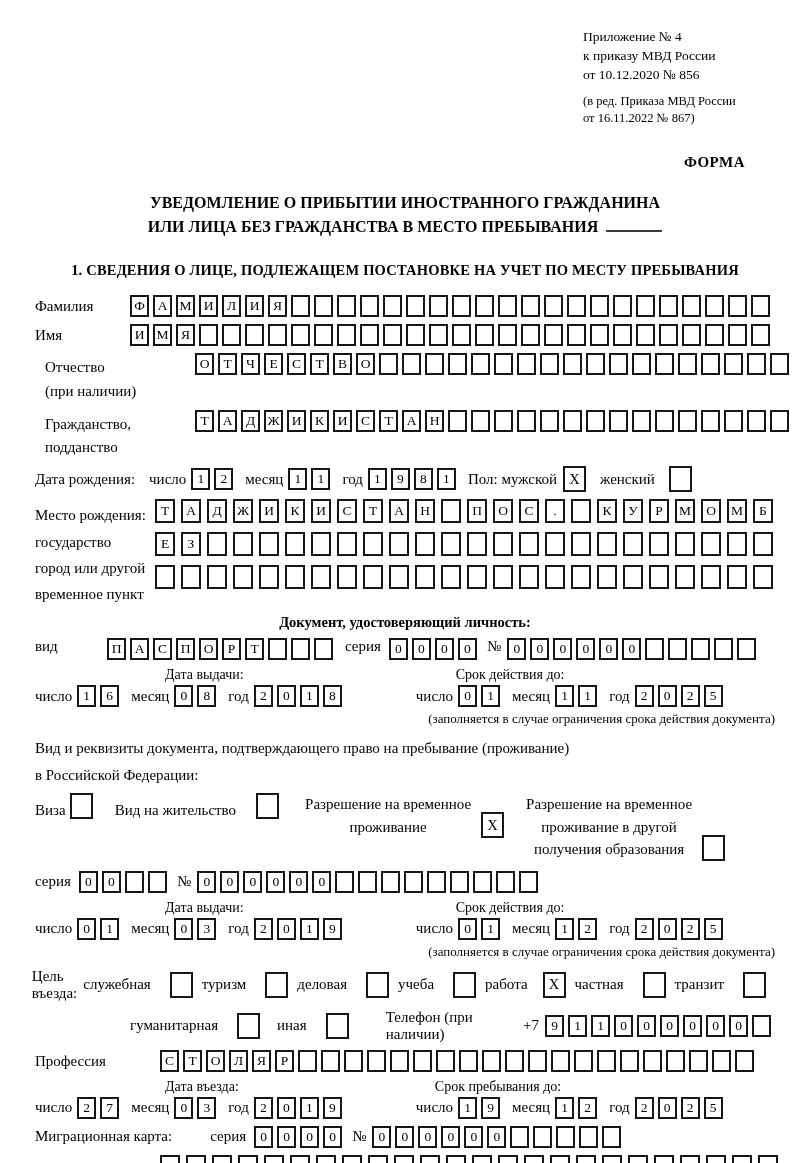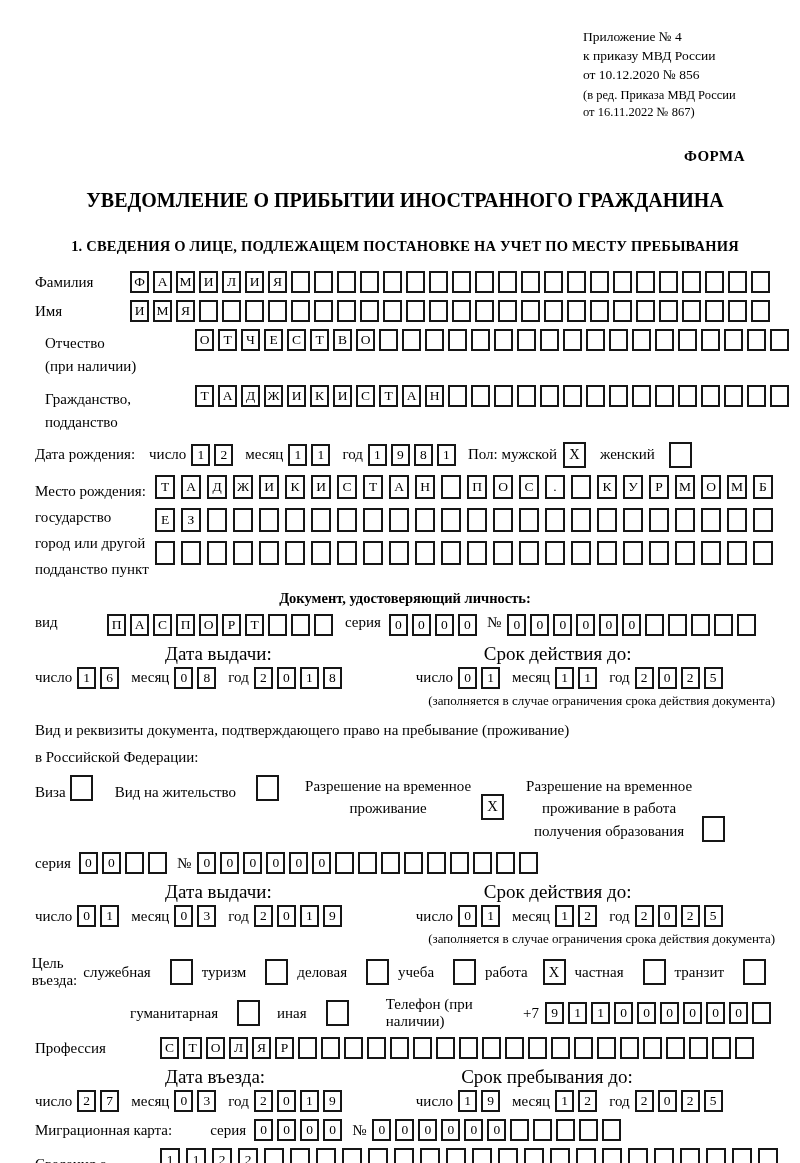--- a/index.html
+++ b/index.html
@@ -1,24 +1,24 @@
 <!DOCTYPE html>
 <html><head>
 <meta charset="utf-8">
 <style>
   html,body{margin:0;padding:0;background:#fff;}
   body{width:800px;min-height:1163px;color:#000;font-family:"Liberation Serif","DejaVu Serif",serif;}
   .page{padding:28px 25px 10px 35px;box-sizing:border-box;width:800px;}
 
   
   .appendix{margin-left:548px;font-size:13.5px;line-height:1.4;}
-  .appendix-sub{margin-left:548px;font-size:12.5px;line-height:1.4;margin-top:2px;}
+  .appendix-sub{margin-left:548px;font-size:12.5px;line-height:1.4;margin-top:8px;}
   .forma{margin-top:26px;padding-right:30px;text-align:right;font-weight:bold;font-size:15px;letter-spacing:.5px;}
 
-  .title{margin-top:20px;text-align:center;font-weight:bold;font-size:20px;line-height:1.55;}
+  .title{margin-top:20px;text-align:center;font-weight:bold;font-size:16px;line-height:1.55;}
   .blankline{display:inline-block;width:56px;height:13px;border-bottom:2px solid #3a3a3a;margin-left:8px;}
 
   .section-heading{margin-top:22px;text-align:center;font-weight:bold;font-size:14.5px;letter-spacing:.2px;}
 
   .form{margin-top:16px;font-size:15px;}
   .row{display:flex;align-items:flex-start;margin-bottom:7px;}
   .row-label{flex:none;padding-top:3px;}
   .lbl-multi{line-height:1.55;}
   .cells{display:flex;flex-wrap:nowrap;}
   .cell{flex:none;box-sizing:border-box;width:19px;height:22px;border:2px solid #161616;margin-right:4px;
@@ -28,21 +28,21 @@
 
   .checkbox{flex:none;box-sizing:border-box;width:23px;height:26px;border:2px solid #161616;
             display:inline-flex;align-items:center;justify-content:center;font-size:14.5px;vertical-align:middle;background:#fff;}
 
   .w95{width:95px;}  .w120{width:120px;} .w125{width:125px;} .w150{width:150px;margin-left:10px;} .w72{width:72px;}
   .gap6{margin-left:6px;} .gap8{margin-left:8px;} .gap14{margin-left:14px;}
 
   .dategroup{display:flex;align-items:center;}
   .dategroup .dlabel{margin-right:5px;}
   .dategroup .cells{margin-right:8px;}
-  .date-header{font-size:19px;margin-bottom:2px;}
+  .date-header{font-size:14px;margin-bottom:2px;}
   .dh-left{margin-left:130px;} .dh-right{margin-left:212px;}
   .dh3-right{margin-left:196px;}
   .note{font-size:13px;text-align:right;margin:-3px 0 8px 0;}
 
   .doc-heading{text-align:center;font-weight:bold;font-size:14.5px;margin:2px 0 7px 0;}
   .intro{line-height:1.8;}
 
   .permit-row{display:flex;align-items:flex-start;margin:4px 0 10px 0;}
   .permit-item{display:flex;align-items:flex-end;}
   .permit-text{text-align:center;line-height:1.5;}
@@ -64,20 +64,21 @@
   </div>
   <div class="appendix-sub">
     <div>(в ред. Приказа МВД России</div>
     <div>от 16.11.2022 № 867)</div>
   </div>
 
   <div class="forma">ФОРМА</div>
 
   <div class="title">
     <div>УВЕДОМЛЕНИЕ О ПРИБЫТИИ ИНОСТРАННОГО ГРАЖДАНИНА</div>
+    <div><span>ИЛИ ЛИЦА БЕЗ ГРАЖДАНСТВА В МЕСТО ПРЕБЫВАНИЯ</span><span class="blankline"></span></div>
   </div>
 
   <div class="section-heading">1. СВЕДЕНИЯ О ЛИЦЕ, ПОДЛЕЖАЩЕМ ПОСТАНОВКЕ НА УЧЕТ ПО МЕСТУ ПРЕБЫВАНИЯ</div>
 
   <div class="form">
 
     <div class="row">
       <span class="row-label w95">Фамилия</span>
       <span class="cells">
           <span class="cell">Ф</span>
@@ -240,21 +241,21 @@
       <span class="checkbox gap6">X</span>
       <span class="gap14">женский</span>
       <span class="checkbox gap14"></span>
     </div>
 
     <div class="row" style="margin-top:2px;">
       <span class="row-label w120 lbl-multi" style="line-height:1.75;">
         <div>Место рождения:</div>
         <div>государство</div>
         <div>город или другой</div>
-        <div>подданство пункт</div>
+        <div>временное пункт</div>
       </span>
       <span class="cellrows">
         <span class="cells big">
             <span class="cell">Т</span>
             <span class="cell">А</span>
             <span class="cell">Д</span>
             <span class="cell">Ж</span>
             <span class="cell">И</span>
             <span class="cell">К</span>
             <span class="cell">И</span>
@@ -431,21 +432,21 @@
       <span class="permit-item" style="margin-left:26px;">
         <span class="permit-text">
           <div>Разрешение на временное</div>
           <div>проживание</div>
         </span>
         <span class="checkbox">X</span>
       </span>
       <span class="permit-item" style="margin-left:22px;">
         <span class="permit-text">
           <div>Разрешение на временное</div>
-          <div>проживание в работа</div>
+          <div>проживание в другой</div>
           <div>получения образования</div>
         </span>
         <span class="checkbox"></span>
       </span>
     </div>
 
     <div class="row" style="align-items:center;margin-top:6px;">
       <span>серия</span>
       <span class="cells gap8">
           <span class="cell">0</span>

